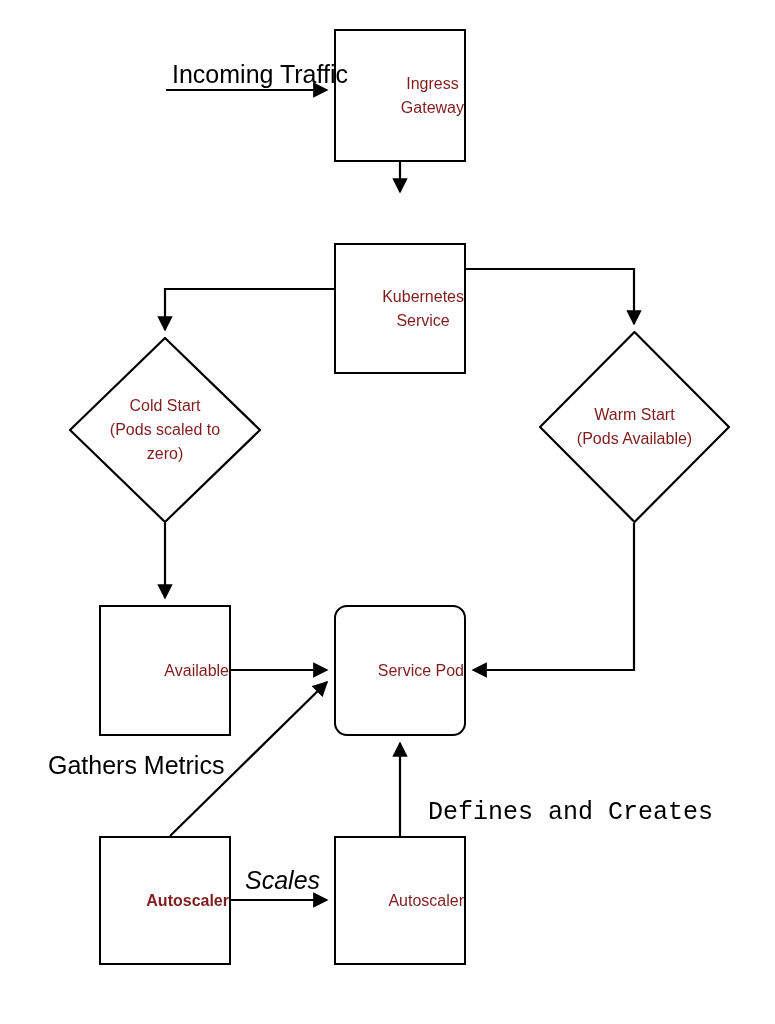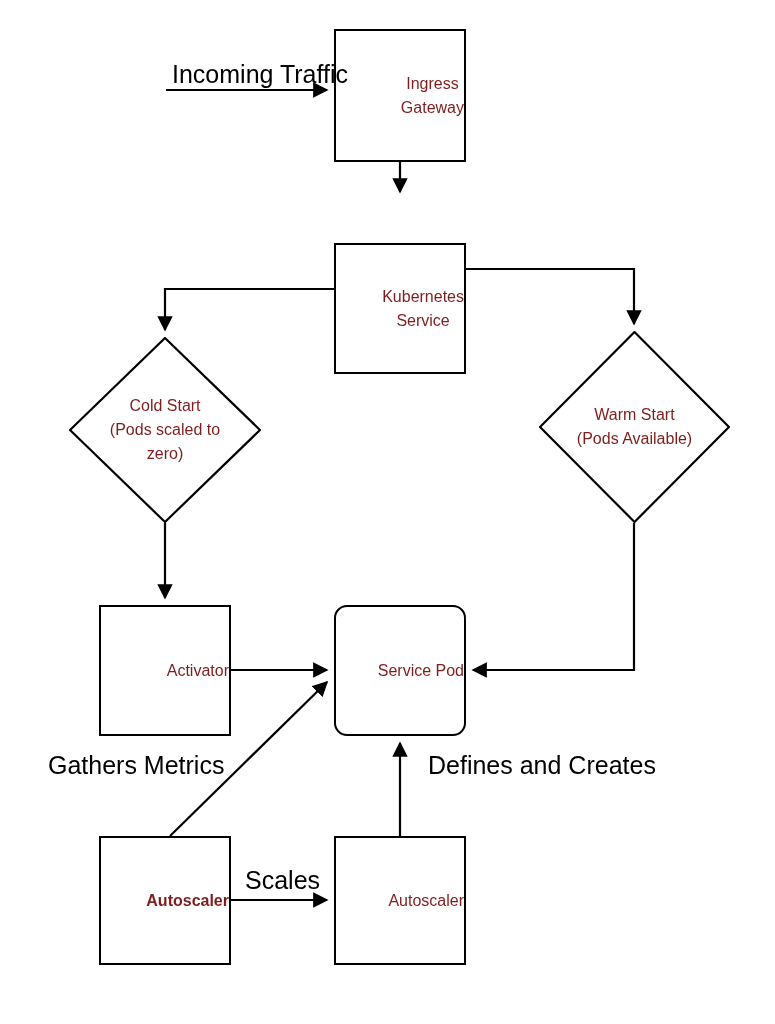--- a/index.html
+++ b/index.html
@@ -126,36 +126,36 @@
   <div class="node node-diamond" style="left:69px; top:337px; width:192px; height:186px;">
     <svg class="diamond-shape" viewBox="0 0 192 186" preserveAspectRatio="none" xmlns="http://www.w3.org/2000/svg">
       <polygon points="96,1 191,93 96,185 1,93" fill="#ffffff" stroke="#000000" stroke-width="2.2"></polygon>
     </svg>
     <span class="diamond-label">Cold Start
 (Pods scaled to
 zero)</span>
   </div>
 
   <div class="node node-box" style="left:99px; top:605px; width:132px; height:131px;">
-    <span>Activator</span>
+    <span>Available</span>
   </div>
 
   <div class="node node-box" style="left:334px; top:605px; width:132px; height:131px;border-radius:13px;">
     <span>Service Pod</span>
   </div>
 
   <div class="node node-box" style="left:99px; top:836px; width:132px; height:129px;font-weight:bold;">
     <span>Autoscaler</span>
   </div>
 
   <div class="node node-box" style="left:334px; top:836px; width:132px; height:129px;">
     <span>Autoscaler</span>
   </div>
 
   <div class="edge-label" style="left:172px; top:63px;">Incoming Traffic</div>
 
   <div class="edge-label" style="left:48px; top:754px;">Gathers Metrics</div>
 
-  <div class="edge-label" style="left:428px; top:754px;">Defines and Creates</div>
+  <div class="edge-label" style="left:428px; top:802px;font-family:Liberation Mono, monospace;">Defines and Creates</div>
 
-  <div class="edge-label" style="left:245px; top:869px;">Scales</div>
+  <div class="edge-label" style="left:245px; top:869px;font-style:italic;">Scales</div>
 
 </div>
 
 </body></html>

